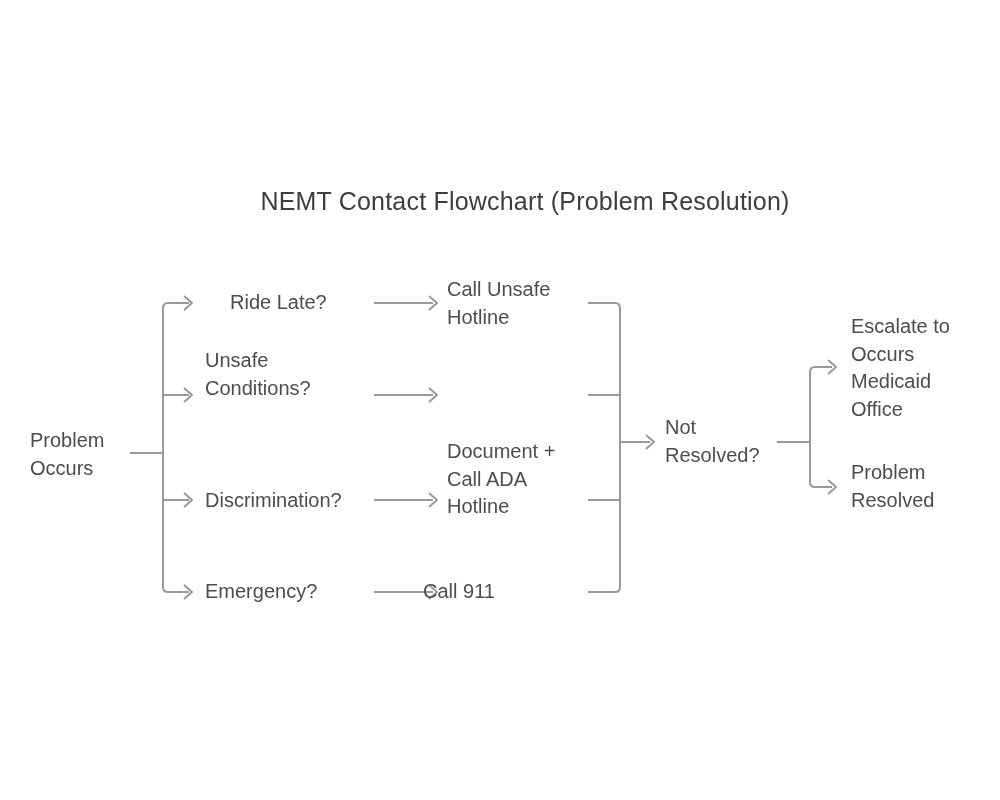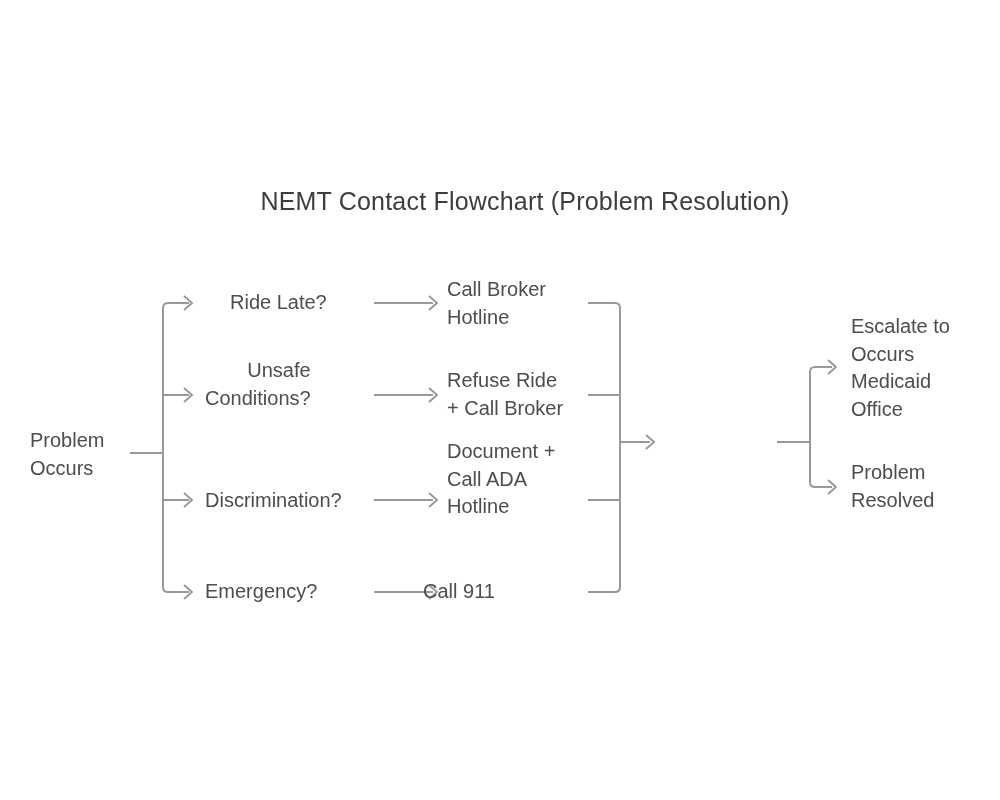--- a/index.html
+++ b/index.html
@@ -42,21 +42,21 @@
   .node {
     position: absolute;
     font-size: 20px;
     line-height: 27.5px;
     color: var(--color-text, #4d4d4d);
     white-space: pre-line;
   }
   
   .n-root        { left: 30px;  top: 427px; }
   .n-branch-0    { left: 205px; top: 289px; margin-left: 25px; }
-  .n-branch-1    { left: 205px; top: 357px; text-align: right; }
+  .n-branch-1    { left: 205px; top: 347px; }
   .n-branch-2    { left: 205px; top: 487px; }
   .n-branch-3    { left: 205px; top: 578px; }
   .n-action-0    { left: 447px; top: 276px; }
   .n-action-1    { left: 447px; top: 367px; }
   .n-action-2    { left: 447px; top: 438px; }
   .n-action-3    { left: 423px; top: 578px; }
   .n-merge       { left: 665px; top: 414px; }
   .n-outcome-0   { left: 851px; top: 313px; }
   .n-outcome-1   { left: 851px; top: 459px; }
 </style>
@@ -109,29 +109,29 @@
 
   <div class="node n-root">Problem
 Occurs</div>
 
   <div class="node n-branch-0">Ride Late?</div>
   <div class="node n-branch-1">Unsafe
 Conditions?</div>
   <div class="node n-branch-2">Discrimination?</div>
   <div class="node n-branch-3">Emergency?</div>
 
-  <div class="node n-action-0">Call Broker
+  <div class="node n-action-0">Call Unsafe
 Hotline</div>
-  <div class="node n-action-1">Refuse Ride
-+ Call Broker</div>
   <div class="node n-action-2">Document +
 Call ADA
 Hotline</div>
   <div class="node n-action-3">Call 911</div>
 
+  <div class="node n-merge">Not
+Resolved?</div>
 
   <div class="node n-outcome-0">Escalate to
 Occurs
 Medicaid
 Office</div>
   <div class="node n-outcome-1">Problem
 Resolved</div>
 
 </div>
 

